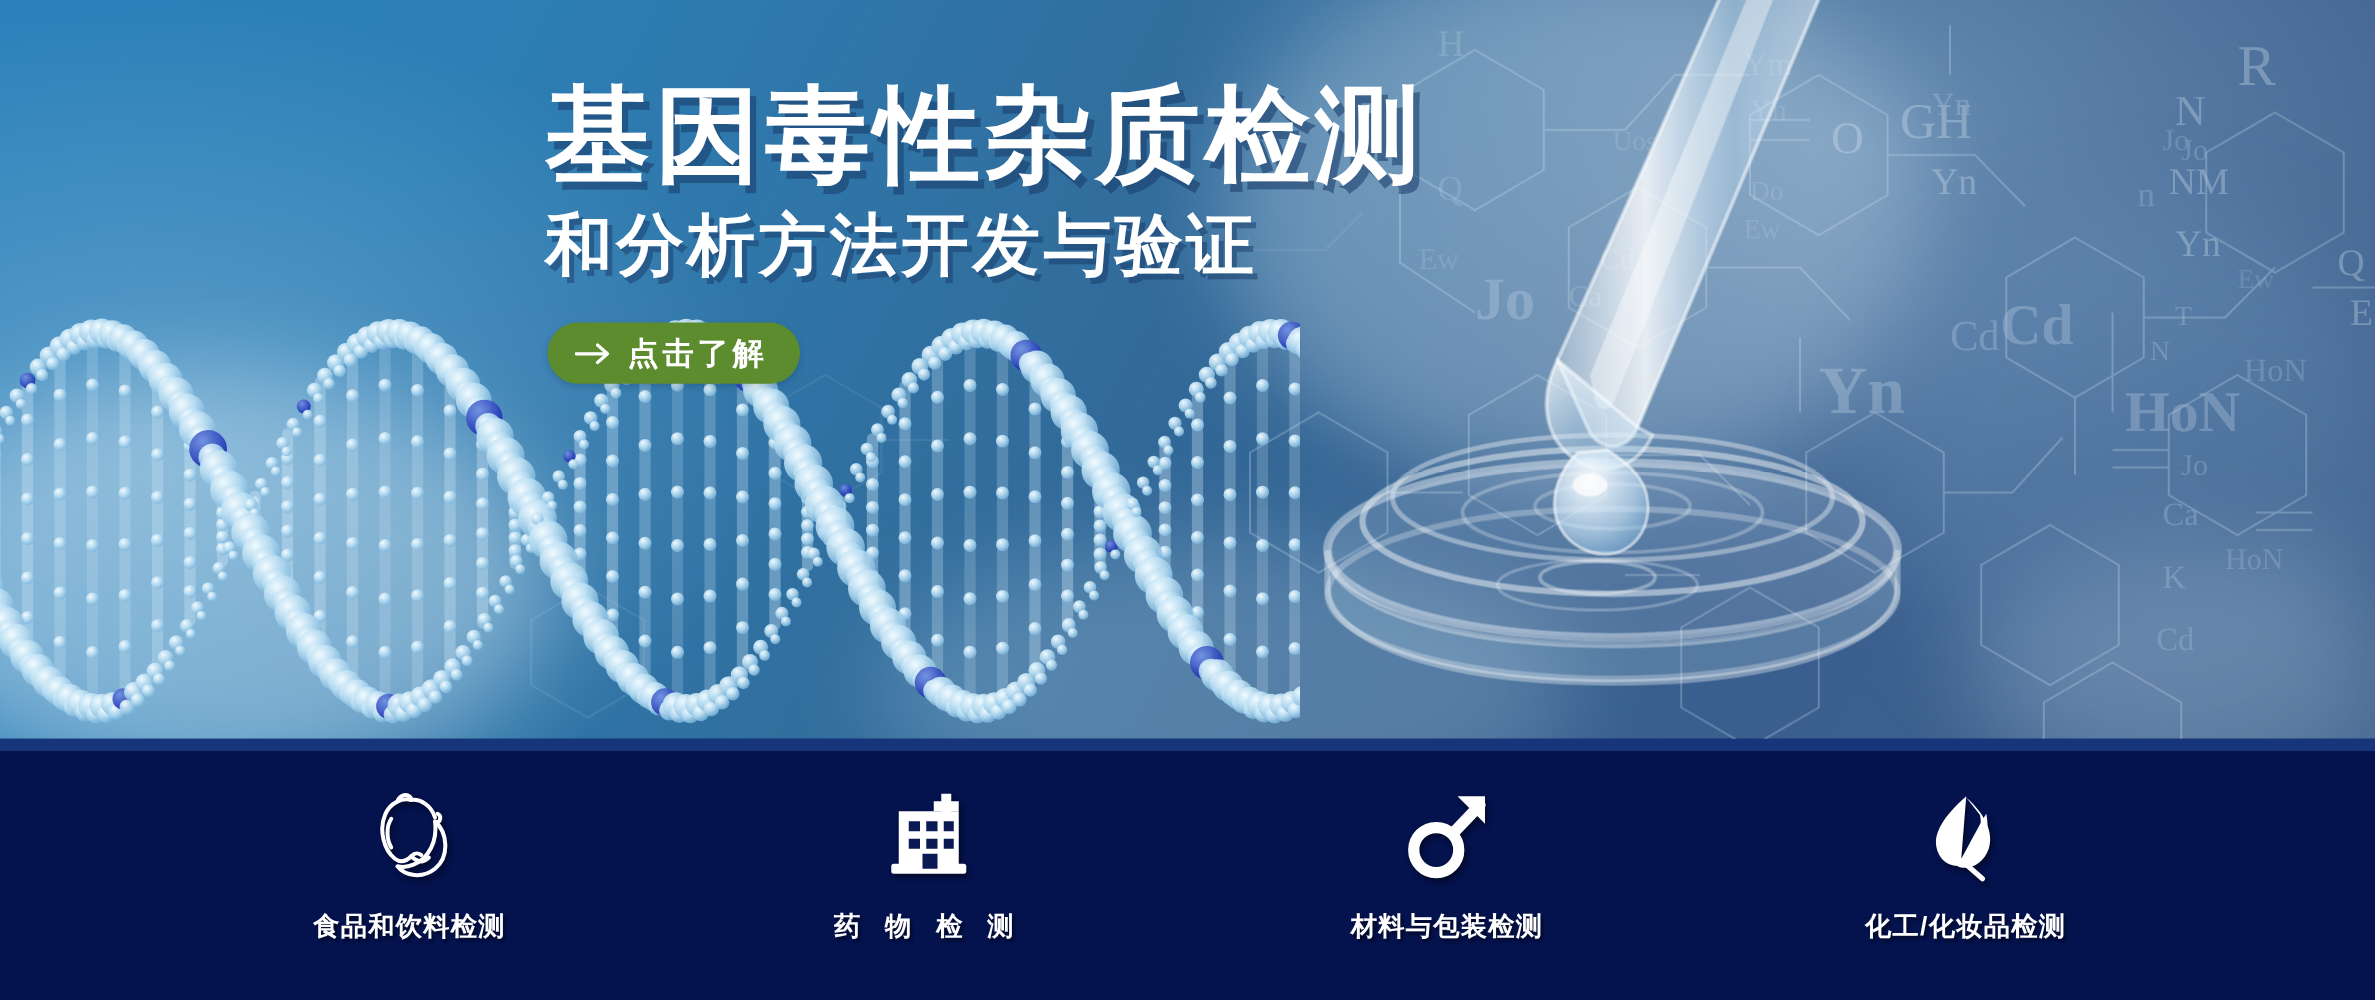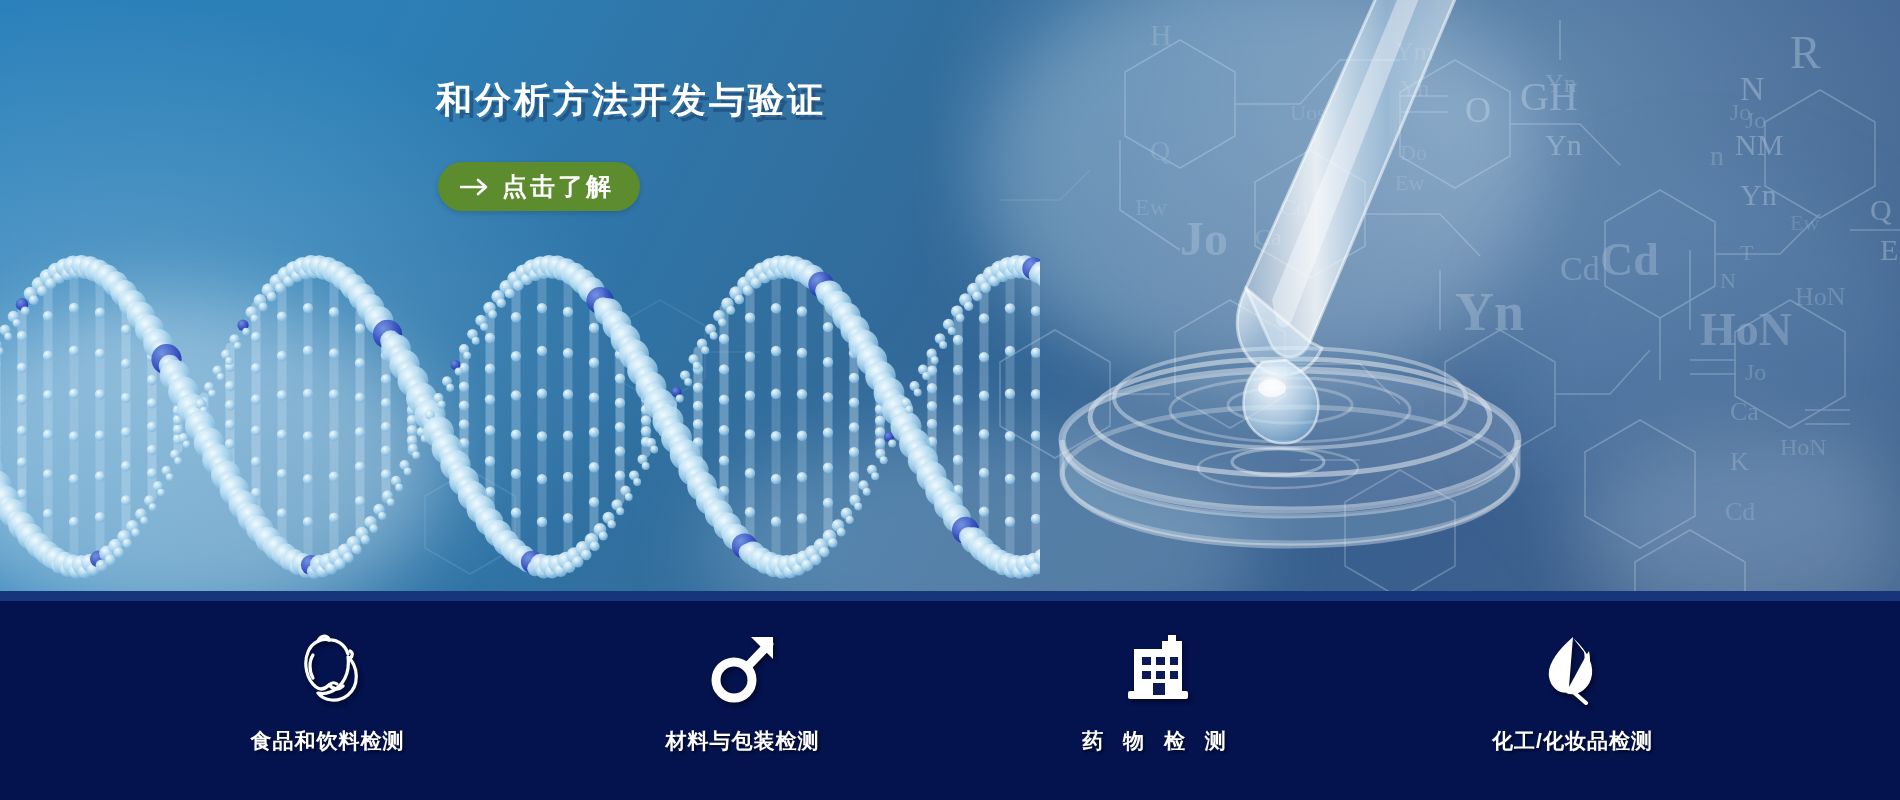--- a/index.html
+++ b/index.html
@@ -30,21 +30,21 @@
   
   .dna{position:absolute;left:-40px;top:180px;width:1080px;height:470px;pointer-events:none;}
 
   
   .glassware{position:absolute;left:1010px;top:-30px;width:560px;height:620px;pointer-events:none;}
 
   
   .hero-copy{position:absolute;left:436px;top:60px;width:760px;}
   .title{font-size:84px;line-height:96px;font-weight:bold;color:#fff;letter-spacing:4px;
     text-shadow:5px 6px 0 rgba(24,58,104,.55);white-space:nowrap;}
-  .subtitle{margin-top:8px;font-size:36px;line-height:64px;font-weight:bold;color:#fff;
+  .subtitle{margin-top:8px;font-size:54px;line-height:64px;font-weight:bold;color:#fff;
     letter-spacing:3px;text-shadow:4px 5px 0 rgba(24,58,104,.50);white-space:nowrap;}
 
   .cta{display:inline-flex;align-items:center;gap:12px;margin-top:30px;margin-left:2px;
     padding:8px 26px 8px 22px;border:none;border-radius:26px;background:#5d8c2f;
     cursor:pointer;box-shadow:0 2px 5px rgba(10,40,70,.22);text-align:right;}
   .cta .arrow{display:block;width:30px;height:20px;flex:0 0 auto;}
   .cta .cta-label{font-family:"Liberation Sans","DejaVu Sans",sans-serif;
     font-size:25px;font-weight:bold;color:#fff;letter-spacing:3px;white-space:nowrap;}
 
   
@@ -1027,20 +1027,21 @@
         <ellipse cx="440" cy="-6" rx="36" ry="26" fill="#b9d8ee" fill-opacity=".55" stroke="#ffffff" stroke-opacity=".5" stroke-width="3"></ellipse>
       </g>
 
       <g stroke="#ffffff" stroke-opacity=".35" fill="none">
         <ellipse cx="268" cy="492" rx="46" ry="13" stroke-width="3"></ellipse>
         <ellipse cx="268" cy="498" rx="80" ry="20" stroke-width="2.5" stroke-opacity=".26"></ellipse>
       </g>
     </svg>
 
     <div class="hero-copy">
+      <div class="title">基因毒性杂质检测</div>
       <div class="subtitle">和分析方法开发与验证</div>
       <button class="cta">
         <svg class="arrow" viewBox="0 0 30 20">
           <path d="M1,10 H24" stroke="#ffffff" stroke-width="2.6" stroke-linecap="round" fill="none"></path>
           <path d="M18,3 L26,10 L18,17" stroke="#ffffff" stroke-width="2.6" stroke-linecap="round" stroke-linejoin="round" fill="none"></path>
         </svg>
         <span class="cta-label">点击了解</span>
       </button>
     </div>
   </div>
@@ -1064,33 +1065,20 @@
           </g>
         </svg>
       </span>
       <span class="nav-label">食品和饮料检测</span>
     </a>
 
 
     <a class="nav-item">
       <span class="nav-icon">
         <svg viewBox="0 0 80 74" width="80" height="74">
-          <g fill="none" stroke="#ffffff" stroke-width="9" stroke-linecap="round">
-            <circle cx="31" cy="47" r="18"></circle>
-            <path d="M45,33 L66,11"></path>
-          </g>
-          <path d="M70,4 L70,26 L48,4 Z" fill="#ffffff"></path>
-        </svg>
-      </span>
-      <span class="nav-label">材料与包装检测</span>
-    </a>
-
-    <a class="nav-item">
-      <span class="nav-icon">
-        <svg viewBox="0 0 80 74" width="80" height="74">
           <g fill="#ffffff">
 
             <path d="M50,2 h8 v6 h6 v8 h-6 v6 h-8 v-6 h-6 v-8 h6 z"></path>
 
             <rect x="16" y="16" width="48" height="46"></rect>
             <rect x="10" y="58" width="60" height="8" rx="2"></rect>
           </g>
           <g fill="#0b1a55">
             <rect x="24" y="24" width="9" height="8"></rect>
             <rect x="38" y="24" width="9" height="8"></rect>
@@ -1101,20 +1089,33 @@
             <rect x="35" y="50" width="12" height="12"></rect>
           </g>
         </svg>
       </span>
       <span class="nav-label spaced">药 物 检 测</span>
     </a>
 
     <a class="nav-item">
       <span class="nav-icon">
         <svg viewBox="0 0 80 74" width="80" height="74">
+          <g fill="none" stroke="#ffffff" stroke-width="9" stroke-linecap="round">
+            <circle cx="31" cy="47" r="18"></circle>
+            <path d="M45,33 L66,11"></path>
+          </g>
+          <path d="M70,4 L70,26 L48,4 Z" fill="#ffffff"></path>
+        </svg>
+      </span>
+      <span class="nav-label">材料与包装检测</span>
+    </a>
+
+    <a class="nav-item">
+      <span class="nav-icon">
+        <svg viewBox="0 0 80 74" width="80" height="74">
           <path d="M40,4 C24,18 14,32 16,44 C18,56 28,62 38,59 C52,55 60,36 56,18 C52,24 46,36 36,54" fill="#ffffff"></path>
           <path d="M40,4 C56,18 64,32 60,46 C56,58 44,64 34,60 C48,54 56,36 52,18" fill="#ffffff" opacity=".0"></path>
           <path d="M40,5 C56,19 62,34 58,46 C54,58 42,64 33,60 C46,52 54,34 51,19 Z" fill="#ffffff"></path>
           <path d="M37,56 L53,70" stroke="#ffffff" stroke-width="4" stroke-linecap="round" fill="none"></path>
         </svg>
       </span>
       <span class="nav-label">化工/化妆品检测</span>
     </a>
   </div>
 </div>

